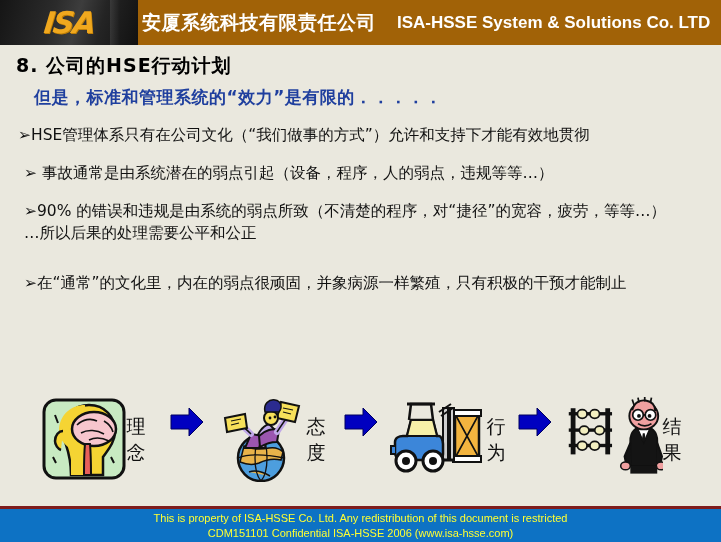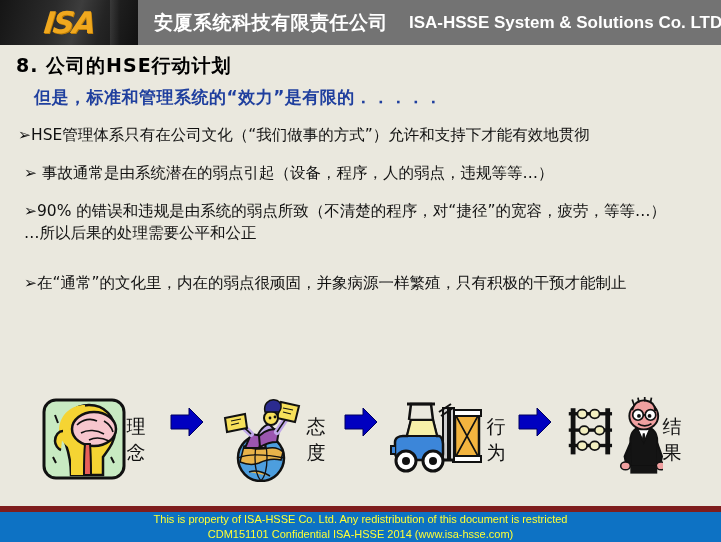--- a/index.html
+++ b/index.html
@@ -56,24 +56,24 @@
     font-size: 30px;
     letter-spacing: -2px;
     color: #f0a81e;
     transform: skewX(-6deg);
     text-shadow: 1px 1px 0 #c07f06;
     position: relative;
     z-index: 2;
   }
   .header-title-area {
     flex: 1;
-    background: #737373;
-    display: flex;
-    align-items: center;
-    padding-left: 16px;
+    background: #a16207;
+    display: flex;
+    align-items: center;
+    padding-left: 4px;
     overflow: hidden;
   }
   .header-title-cn {
     color: #ffffff;
     font-family: "DejaVu Sans", sans-serif;
     font-weight: bold;
     font-size: 19px;
     letter-spacing: 0.5px;
     white-space: nowrap;
   }
@@ -169,21 +169,21 @@
     padding-bottom: 34px;
   }
 
   
   .footer {
     position: absolute;
     left: 0; bottom: 0;
     width: 721px;
     height: 36px;
     background: #0d72c4;
-    border-top: 6px solid #7f1d1d;
+    border-top: 3px solid #7f1d1d;
     display: flex;
     flex-direction: column;
     align-items: center;
     justify-content: center;
   }
   .footer-line {
     color: #ffff33;
     font-family: "Liberation Sans", sans-serif;
     font-size: 11px;
     line-height: 15px;
@@ -340,16 +340,16 @@
           <path d="M70 70 L98 70 L98 78 L70 78 Z" fill="#141414"></path>
         </svg>
       </div>
       <div class="fig-caption">结果</div>
     </div>
 
   </div>
 
   <div class="footer">
     <div class="footer-line">This is property of ISA-HSSE Co. Ltd. Any redistribution of this document is restricted</div>
-    <div class="footer-line">CDM151101 Confidential   ISA-HSSE 2014  (www.isa-hsse.com)</div>
+    <div class="footer-line">CDM151101 Confidential   ISA-HSSE 2006  (www.isa-hsse.com)</div>
   </div>
 
 </div>
 
 </body></html>

